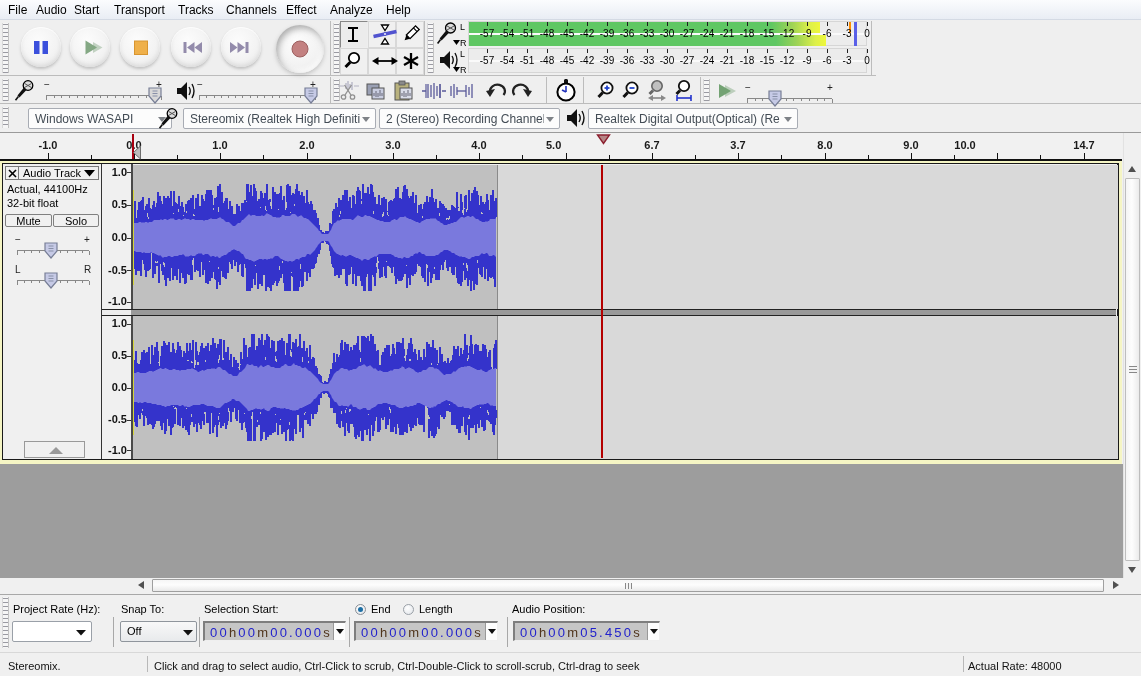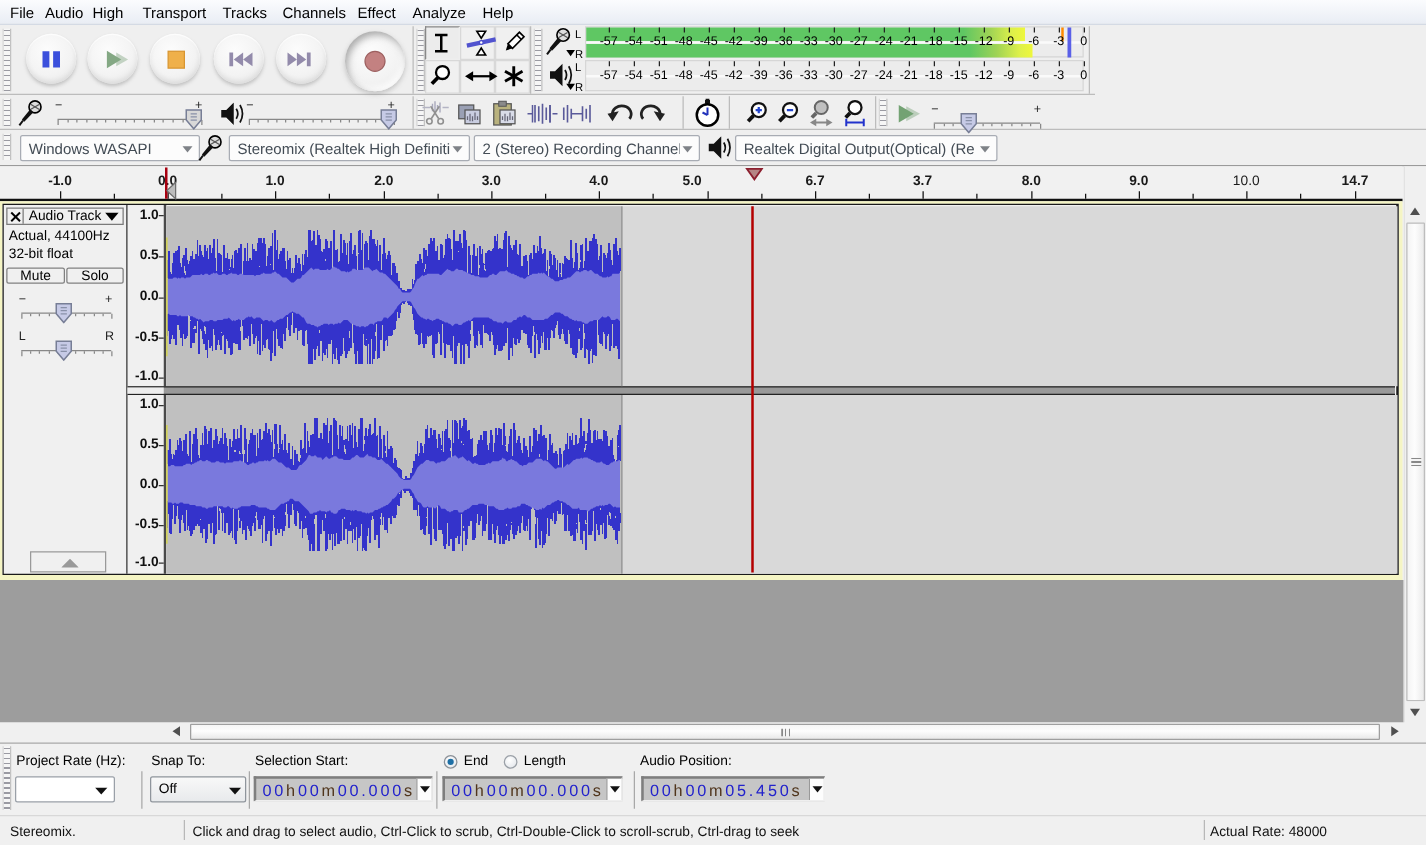--- a/index.html
+++ b/index.html
@@ -19,21 +19,21 @@
 .timefield .dd { position:absolute; right:0; top:0; width:12px; height:17px; background:#fdfdfd; border-left:1px solid #999; }
 .timefield .dd:after { content:""; position:absolute; left:2px; top:6px; border:4px solid transparent; border-top:5px solid #111; }
 .sliderline { position:absolute; height:1px; background:#888; }
 .statuscell { position:absolute; font-size:11px; color:#111; }
 </style></head>
 <body>
 
 <div class="abs" style="left:0;top:0;width:1141px;height:20px;background:linear-gradient(#fbfcfe,#e9edf4);border-bottom:1px solid #d4dae4;">
 <span class="lbl" style="left:8px;top:3px;font-size:12px;">File</span>
 <span class="lbl" style="left:36px;top:3px;font-size:12px;">Audio</span>
-<span class="lbl" style="left:74px;top:3px;font-size:12px;">High</span>
+<span class="lbl" style="left:74px;top:3px;font-size:12px;">Start</span>
 <span class="lbl" style="left:114px;top:3px;font-size:12px;">Transport</span>
 <span class="lbl" style="left:178px;top:3px;font-size:12px;">Tracks</span>
 <span class="lbl" style="left:226px;top:3px;font-size:12px;">Channels</span>
 <span class="lbl" style="left:286px;top:3px;font-size:12px;">Effect</span>
 <span class="lbl" style="left:330px;top:3px;font-size:12px;">Analyze</span>
 <span class="lbl" style="left:386px;top:3px;font-size:12px;">Help</span>
 </div>
 
 <div class="abs" style="left:0;top:20px;width:1141px;height:113px;background:#efefef;border-bottom:1px solid #9a9a9a;"></div>
 
@@ -408,21 +408,21 @@
 <path d="M1,1 H13 V9 L7,16 L1,9 Z" fill="#c6cae6" stroke="#777e96" stroke-width="1.2"></path>
 <g stroke="#8890a8" stroke-width="1">
         <line x1="4.5" y1="4" x2="9.5" y2="4"></line>
         <line x1="4.5" y1="6.5" x2="9.5" y2="6.5"></line>
         <line x1="4.5" y1="9" x2="9.5" y2="9"></line>
       </g>
     </svg>
 </div>
 
 <div class="grip" style="left:2px;top:107px;height:21px;"></div>
-<div class="combo" style="left:16px;top:108px;width:144px;">
+<div class="combo" style="left:28px;top:108px;width:144px;">
     <span class="tx" style="width:124px;">Windows WASAPI</span>
     <span class="ar"></span>
   </div>
 <svg class="abs" style="left:158px;top:107px;" width="24" height="24" viewBox="0 0 24 24">
   <circle cx="14" cy="6.5" r="4.8" fill="#ddd" stroke="#000" stroke-width="1.3"></circle>
   <line x1="10.5" y1="4.4" x2="17.5" y2="8.6" stroke="#555" stroke-width="1"></line>
   <line x1="10.7" y1="8.4" x2="17.3" y2="4.6" stroke="#555" stroke-width="1"></line>
   <path d="M10.2,8.3 L12.7,10.8 L5.4,18.4 L3.5,16.5 Z" fill="#111"></path>
   <path d="M4.4,17.4 L1.5,21.3" stroke="#111" stroke-width="1.6"></path>
 </svg>
@@ -472,21 +472,21 @@
 <div class="abs" style="left:695px;top:155px;width:1px;height:4px;background:#111;"></div>
 <span class="abs" style="left:718px;top:139px;width:40px;text-align:center;font-size:11px;font-weight:bold;color:#1a1a1a;">3.7</span>
 <div class="abs" style="left:738px;top:153px;width:1px;height:6px;background:#111;"></div>
 <div class="abs" style="left:781px;top:155px;width:1px;height:4px;background:#111;"></div>
 <span class="abs" style="left:805px;top:139px;width:40px;text-align:center;font-size:11px;font-weight:bold;color:#1a1a1a;">8.0</span>
 <div class="abs" style="left:825px;top:153px;width:1px;height:6px;background:#111;"></div>
 <div class="abs" style="left:868px;top:155px;width:1px;height:4px;background:#111;"></div>
 <span class="abs" style="left:891px;top:139px;width:40px;text-align:center;font-size:11px;font-weight:bold;color:#1a1a1a;">9.0</span>
 <div class="abs" style="left:911px;top:153px;width:1px;height:6px;background:#111;"></div>
 <div class="abs" style="left:954px;top:155px;width:1px;height:4px;background:#111;"></div>
-<span class="abs" style="left:977px;top:139px;width:40px;text-align:center;font-size:11px;font-weight:normal;color:#1a1a1a;">10.0</span>
+<span class="abs" style="left:945px;top:139px;width:40px;text-align:center;font-size:11px;font-weight:bold;color:#1a1a1a;">10.0</span>
 <div class="abs" style="left:997px;top:153px;width:1px;height:6px;background:#111;"></div>
 <div class="abs" style="left:1040px;top:155px;width:1px;height:4px;background:#111;"></div>
 <span class="abs" style="left:1064px;top:139px;width:40px;text-align:center;font-size:11px;font-weight:bold;color:#1a1a1a;">14.7</span>
 <div class="abs" style="left:1084px;top:153px;width:1px;height:6px;background:#111;"></div>
 </div>
 <div class="abs" style="left:131.5px;top:134px;width:2px;height:25px;background:#a80010;"></div>
 <svg class="abs" style="left:133px;top:145px;" width="9" height="15" viewBox="0 0 9 15">
     <polygon points="7.5,1 7.5,14 0.5,7.5" fill="#bcbcbc" stroke="#6e6e6e" stroke-width="1"></polygon>
   </svg>
 <svg class="abs" style="left:596px;top:134px;" width="15" height="11" viewBox="0 0 15 11">

